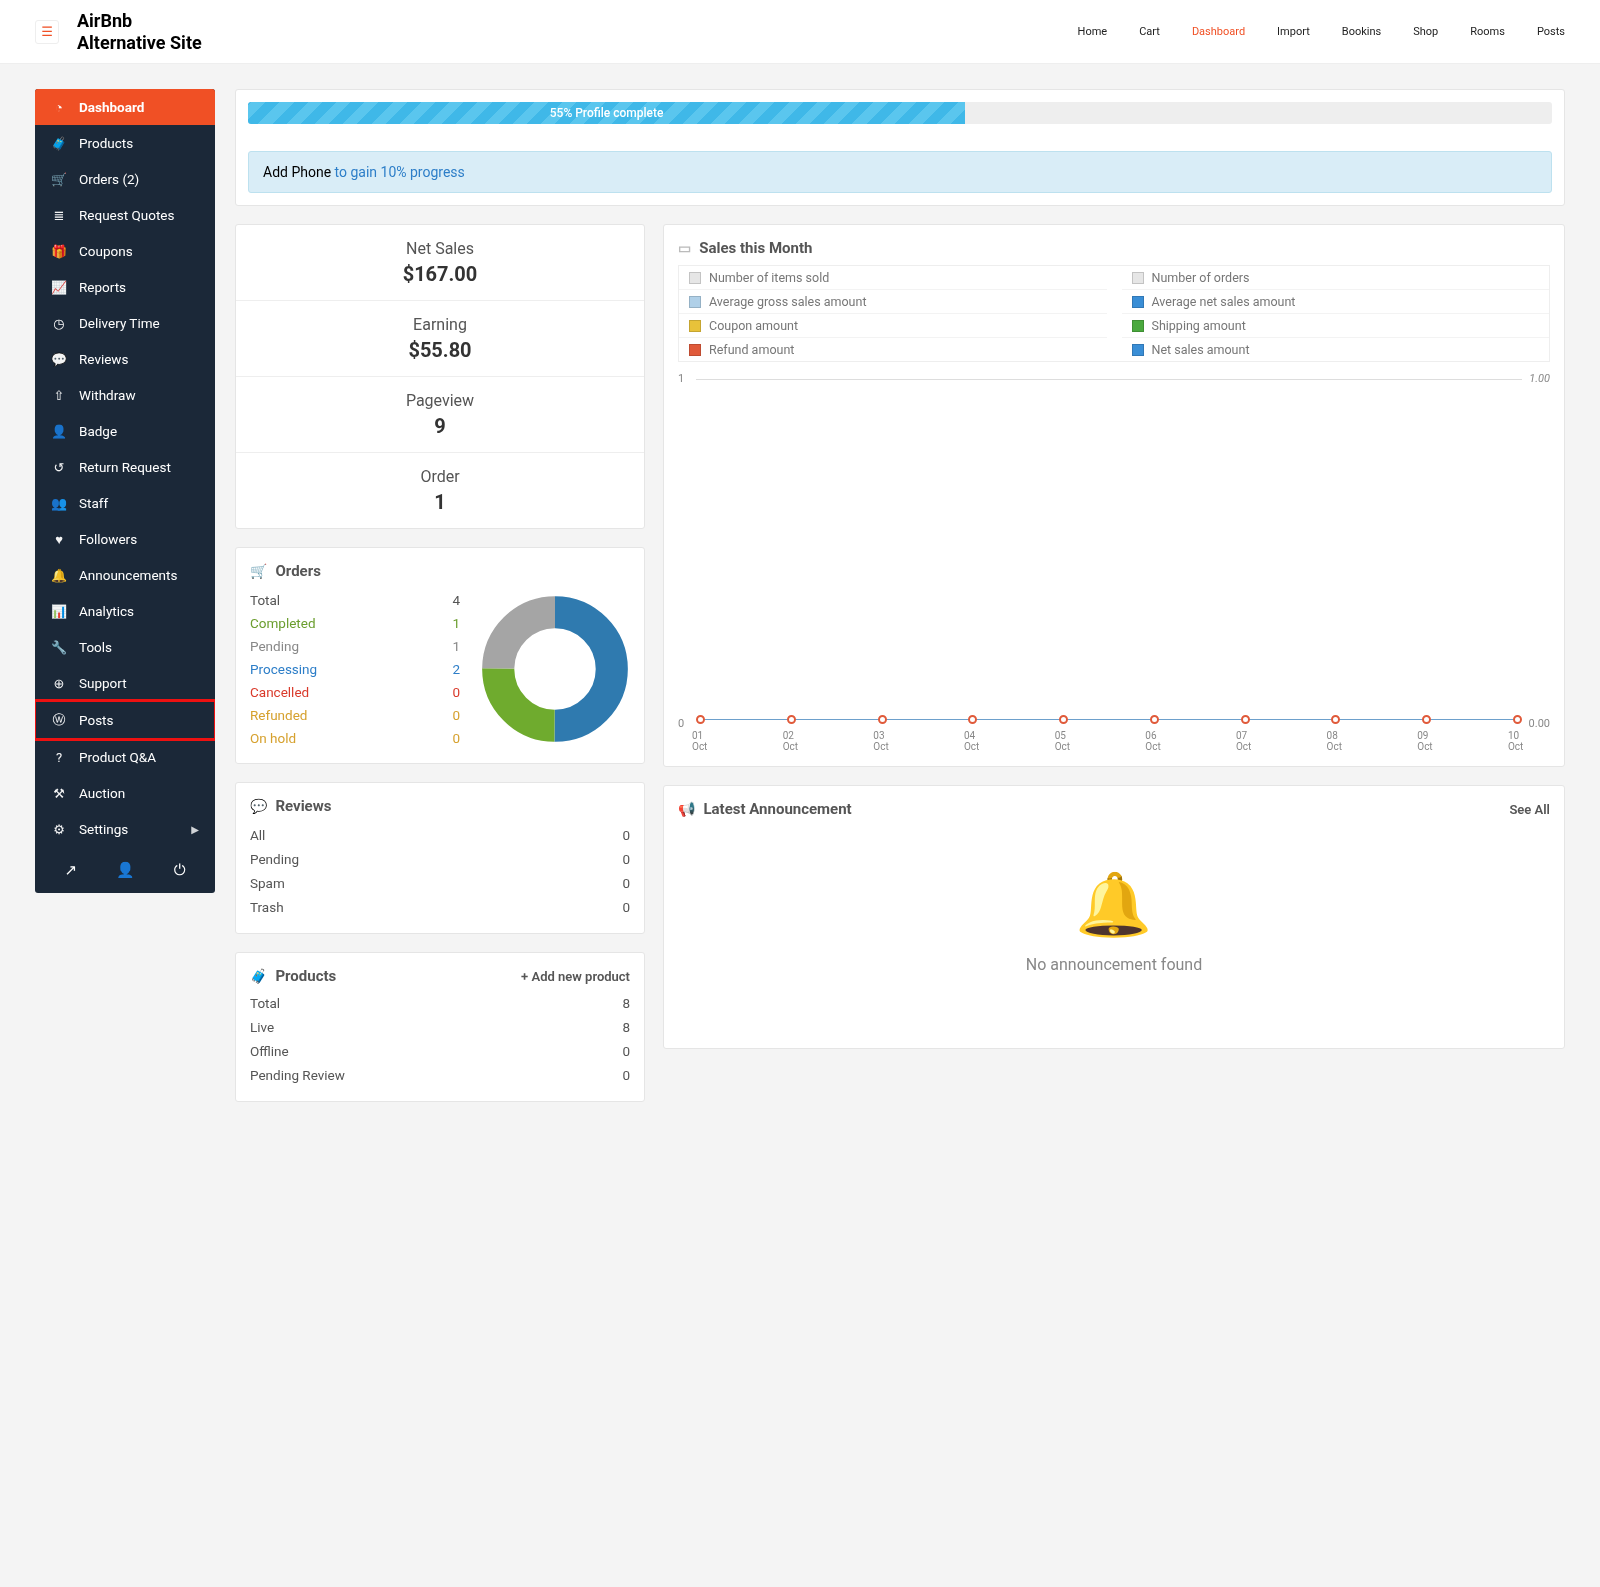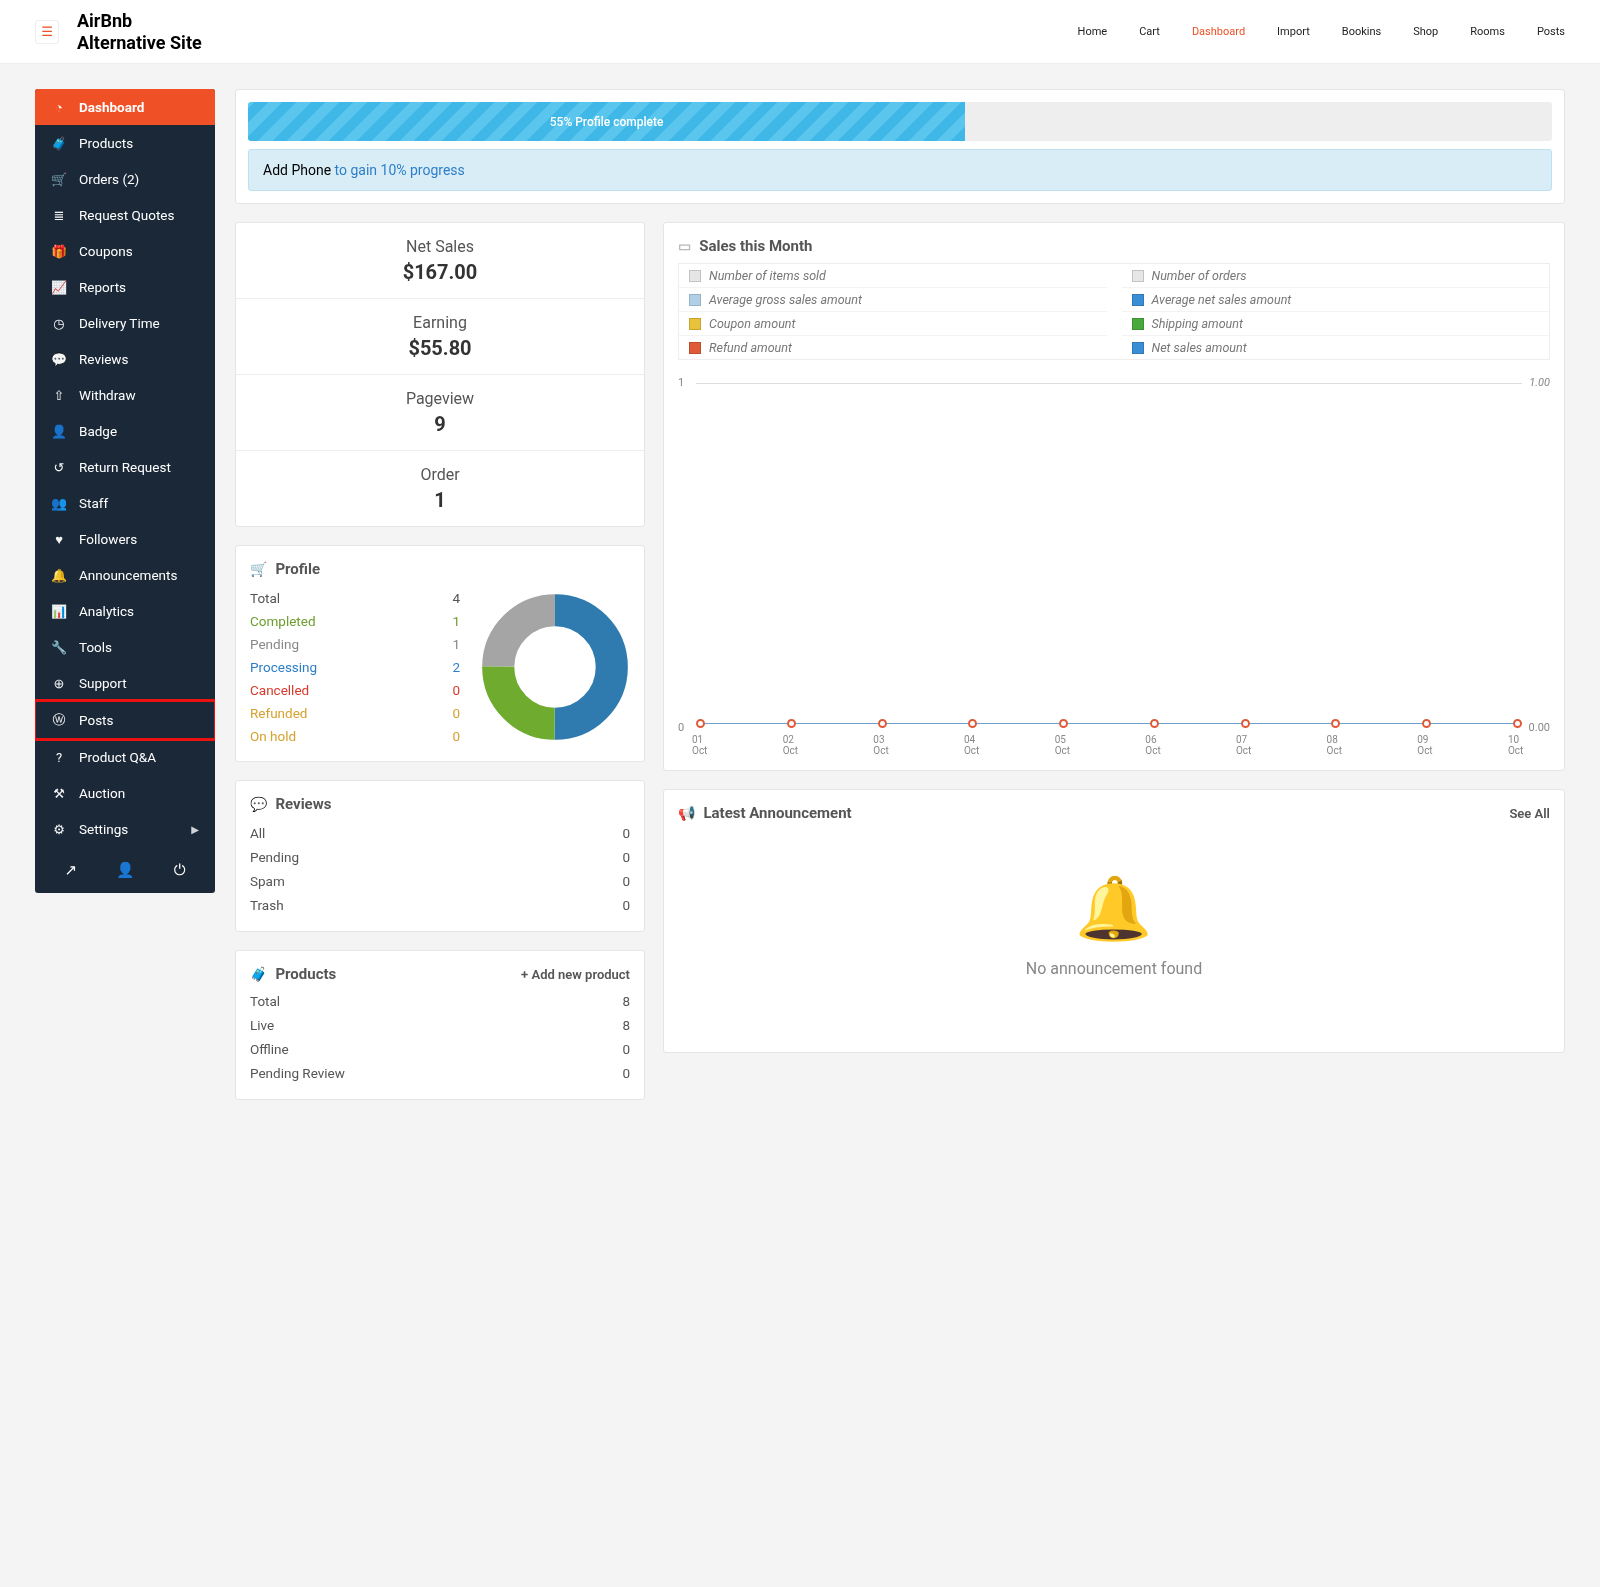--- a/index.html
+++ b/index.html
@@ -15,21 +15,21 @@
 .side-item { display: flex; align-items: center; gap: 12px; padding: 10px 16px; color: #fff; font-size: 13.5px; cursor: pointer; position: relative; }
 .side-item.active { background: #f05025; font-weight: 700; }
 .side-item.active::after { content: ""; position: absolute; right: -6px; top: 50%; transform: translateY(-50%); border-left: 6px solid #f05025; border-top: 6px solid transparent; border-bottom: 6px solid transparent; }
 .side-item.highlight { outline: 3px solid #e11; outline-offset: -1px; }
 .side-item .ico { width: 16px; text-align: center; font-size: 13px; opacity: 0.95; }
 .side-foot { display: flex; justify-content: space-around; padding: 14px 10px; color: #fff; }
 .side-foot span { font-size: 15px; cursor: pointer; }
 .main { flex: 1; display: flex; flex-direction: column; gap: 18px; }
 .card { background: #fff; border: 1px solid #e5e5e5; border-radius: 3px; padding: 14px; }
 .progress-card { padding: 12px; }
-.progress-bar { height: 39px; background: #eee; border-radius: 3px; overflow: hidden; position: relative; margin-bottom: 8px; }
+.progress-bar { height: 22px; background: #eee; border-radius: 3px; overflow: hidden; position: relative; margin-bottom: 27px; }
 .progress-fill { height: 100%; background: repeating-linear-gradient(-45deg,#3fb8e8,#3fb8e8 10px,#5ac6ee 10px,#5ac6ee 20px); display: flex; align-items: center; justify-content: center; color: #fff; font-size: 12px; font-weight: 500; }
 .tip { background: #d9edf7; border: 1px solid #bde1ef; border-radius: 3px; padding: 12px 14px; font-size: 14px; }
 .tip a { color: #2d7ec8; text-decoration: none; }
 .row2 { display: flex; gap: 18px; align-items: stretch; }
 .col-left { width: 410px; display: flex; flex-direction: column; gap: 18px; flex-shrink: 0; }
 .col-right { flex: 1; display: flex; flex-direction: column; gap: 18px; }
 .stats-card { padding: 0; }
 .stat { text-align: center; padding: 14px; border-bottom: 1px solid #eee; }
 .stat:last-child { border-bottom: none; }
 .stat .lbl { font-size: 16px; color: #555; margin-bottom: 4px; }
@@ -37,21 +37,21 @@
 .section-head { display: flex; align-items: center; gap: 8px; font-size: 15px; font-weight: 700; color: #555; margin-bottom: 8px; }
 .section-head .ico { color: #bbb; font-size: 14px; }
 .orders-body { display: flex; gap: 20px; align-items: center; }
 .orders-list { flex: 1; }
 .orders-list .rw { display: flex; justify-content: space-between; font-size: 13.5px; padding: 3.5px 0; }
 .donut { width: 150px; height: 150px; position: relative; }
 .donut svg { width: 100%; height: 100%; transform: rotate(-90deg); }
 .reviews-list .rw, .products-list .rw { display: flex; justify-content: space-between; font-size: 13.5px; padding: 4px 0; color: #555; }
 .products-head { display: flex; justify-content: space-between; align-items: center; margin-bottom: 6px; }
 .add-link { color: #555; font-size: 13px; font-weight: 600; cursor: pointer; }
-.legend { display: flex; flex-wrap: wrap; gap: 15px; border: 1px solid #eee; margin-bottom: 16px; font-style: italic; }
+.legend { display: flex; flex-wrap: wrap; gap: 15px; border: 1px solid #eee; margin-bottom: 10px; }
 .legend-col { flex: 1; }
 .legend-item { display: flex; align-items: center; gap: 8px; padding: 4px 10px; font-size: 12.5px; color: #777; border-bottom: 1px solid #f3f3f3; }
 .legend-item:last-child { border-bottom: none; }
 .sw { width: 12px; height: 12px; border: 1px solid rgba(0,0,0,0.15); }
 .chart-area { position: relative; height: 380px; }
 .y1 { position: absolute; left: 0; top: 0; font-size: 11px; color: #888; }
 .y2 { position: absolute; right: 0; top: 0; font-size: 11px; color: #888; font-style: italic; }
 .y1b { position: absolute; left: 0; bottom: 22px; font-size: 11px; color: #888; }
 .y2b { position: absolute; right: 0; bottom: 22px; font-size: 11px; color: #888; }
 .topline { position: absolute; top: 7px; left: 18px; right: 28px; height: 1px; background: #ddd; }
@@ -212,21 +212,21 @@
             </div>
             <div class="stat">
               <div class="lbl">Order</div>
               <div class="val">1</div>
             </div>
           </div>
 
         <div class="card">
           <div class="section-head">
               <span class="ico">🛒</span>
-              <span>Profile</span>
+              <span>Orders</span>
             </div>
           <div class="orders-body">
             <div class="orders-list" id="orders-list">
                 <div class="rw">
                   <span style="color:#555">Total</span>
                   <span style="color:#555">4</span>
                 </div>
                 <div class="rw">
                   <span style="color:#6b9e2f">Completed</span>
                   <span style="color:#6b9e2f">1</span>

